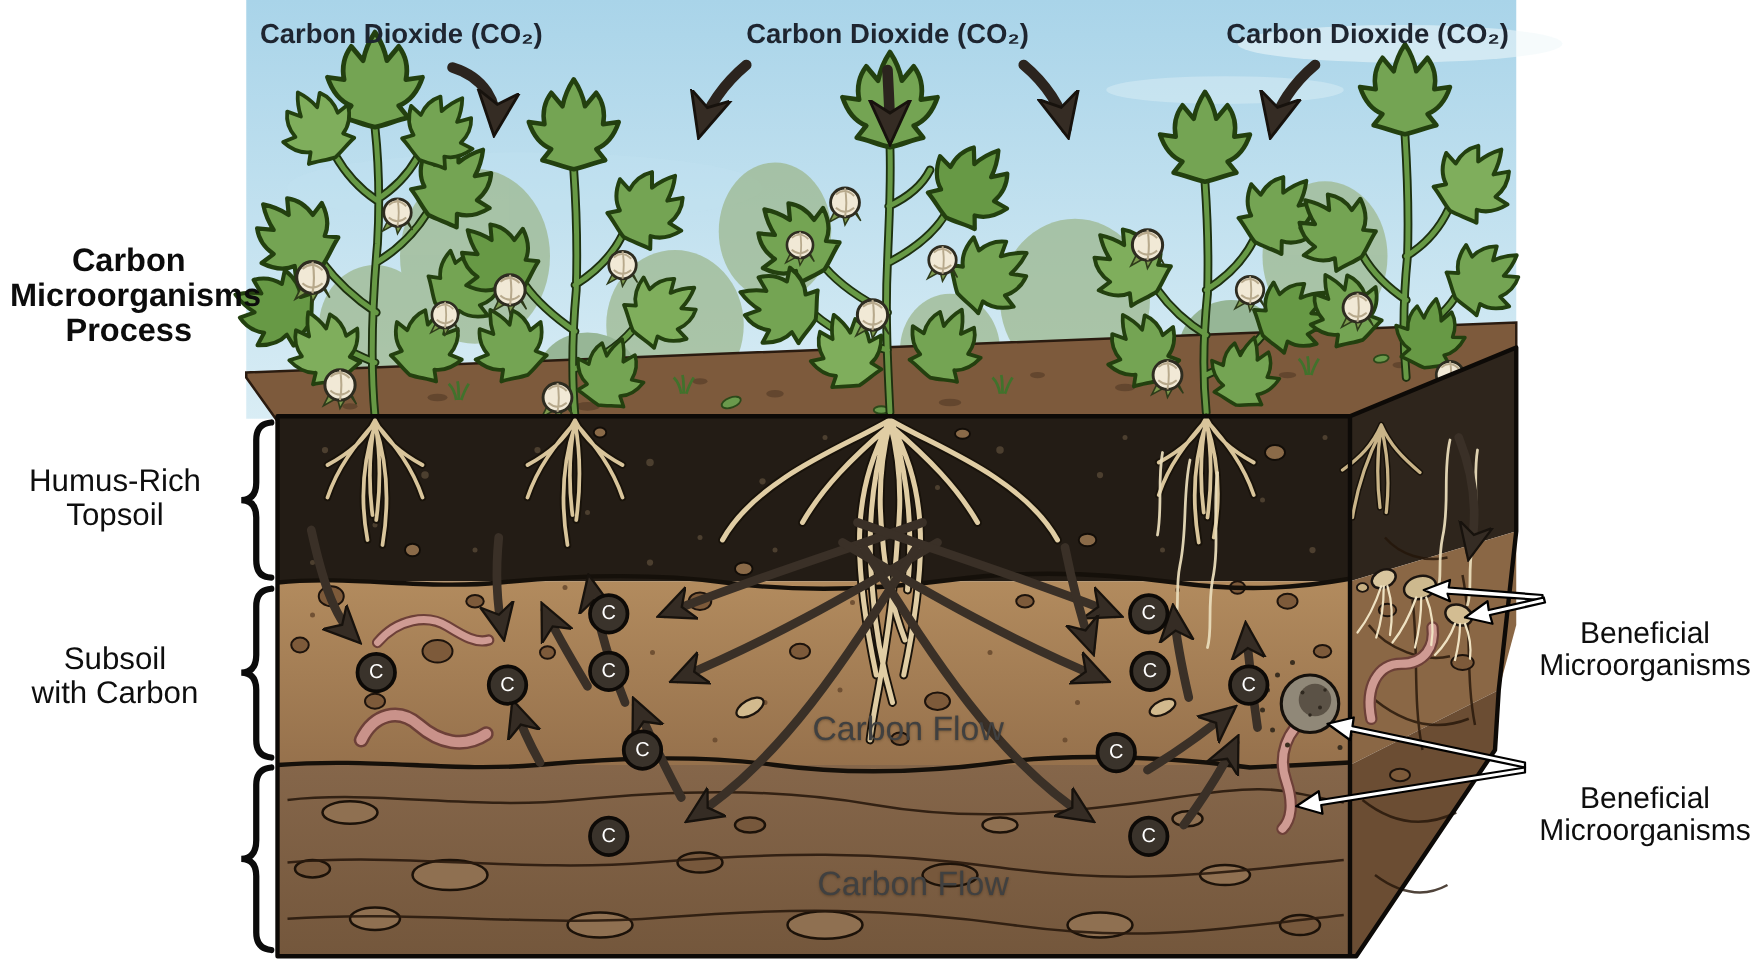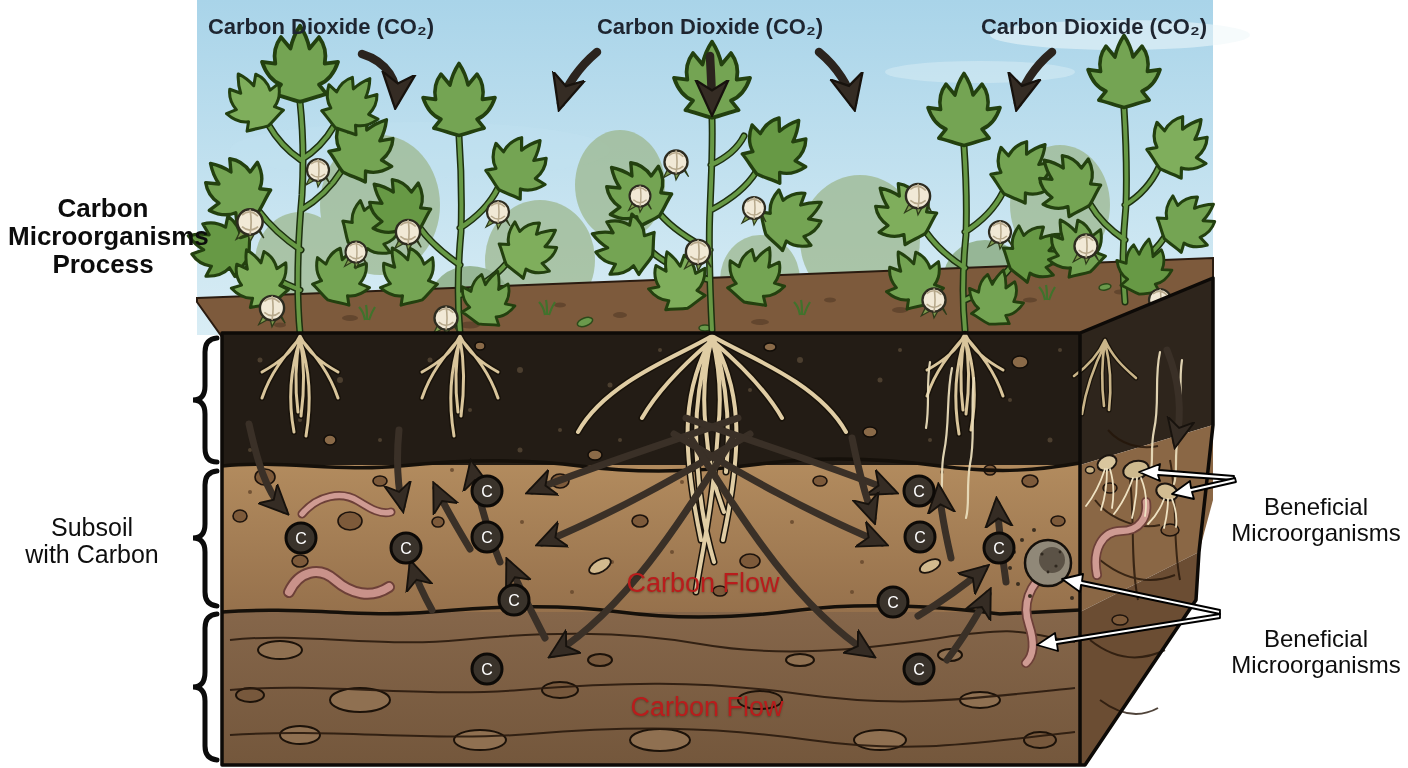--- a/index.html
+++ b/index.html
@@ -5,21 +5,21 @@
   html,body{margin:0;padding:0;background:#fff;}
   #canvas{position:relative;width:1408px;height:768px;background:#fff;overflow:hidden;
           font-family:"Liberation Sans","DejaVu Sans",sans-serif;}
   #art{position:absolute;left:0;top:0;}
   .ml{white-space:pre-line;}
   .lbl{position:absolute;text-align:center;color:#111;}
   .title{left:8px;top:194px;width:190px;font-size:26px;font-weight:bold;line-height:28px;color:#0c0c0c;}
   .co2{top:14px;width:240px;font-size:22px;font-weight:600;color:#1e2530;}
   .layer{left:2px;width:180px;font-size:25px;line-height:27px;color:#0e0e0e;}
   .bene{left:1224px;width:184px;font-size:24px;line-height:26px;color:#0e0e0e;margin-top:36px;}
-  .cflow{width:200px;font-size:27px;color:#b91c1c;text-shadow:0 1px 2px rgba(40,25,10,.35);}
+  .cflow{width:200px;font-size:27px;color:#404040;text-shadow:0 1px 2px rgba(40,25,10,.35);text-align:right;}
   .cnode{position:absolute;width:27px;height:27px;border-radius:50%;background:#3a332b;
          border:3px solid #0d0a07;color:#fff;font-size:16px;line-height:27px;text-align:center;
          transform:translate(-50%,-50%);box-sizing:content-box;}
 </style>
 </head>
 <body>
 
 <div id="canvas">
 
 <svg id="art" width="1408" height="768" viewBox="0 0 1408 768">
@@ -418,20 +418,22 @@
 </svg>
 
 <div class="lbl title ml">Carbon
 Microorganisms
 Process</div>
 
 <div class="lbl co2" style="left:201px">Carbon Dioxide (CO₂)</div>
 <div class="lbl co2" style="left:590px">Carbon Dioxide (CO₂)</div>
 <div class="lbl co2" style="left:974px">Carbon Dioxide (CO₂)</div>
 
+<div class="lbl layer ml" style="top:372px">Humus-Rich
+Topsoil</div>
 <div class="lbl layer ml" style="top:514px">Subsoil
 with Carbon</div>
 
 <div class="lbl bene ml" style="top:458px">Beneficial
 Microorganisms</div>
 <div class="lbl bene ml" style="top:590px">Beneficial
 Microorganisms</div>
 
 <div class="lbl cflow" style="left:603px;top:568px">Carbon Flow</div>
 <div class="lbl cflow" style="left:607px;top:692px">Carbon Flow</div>

